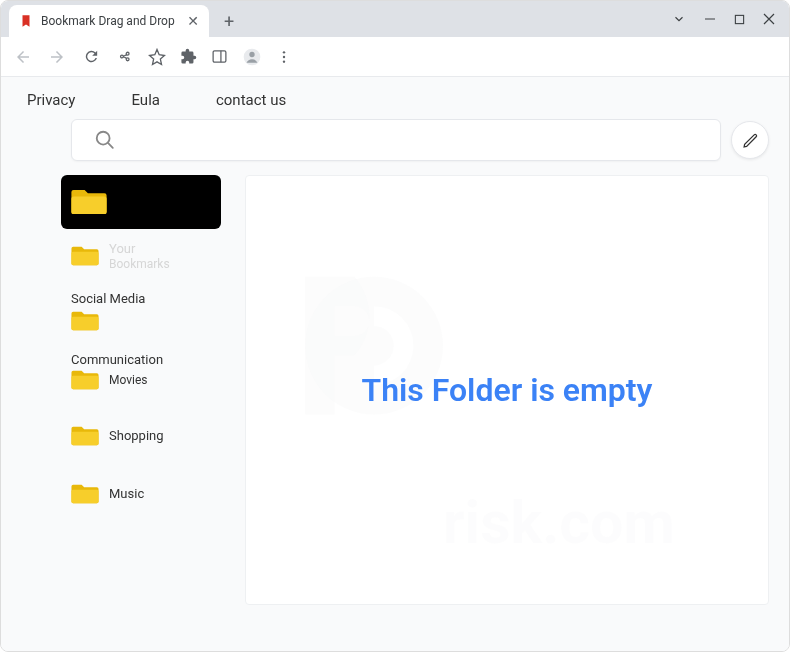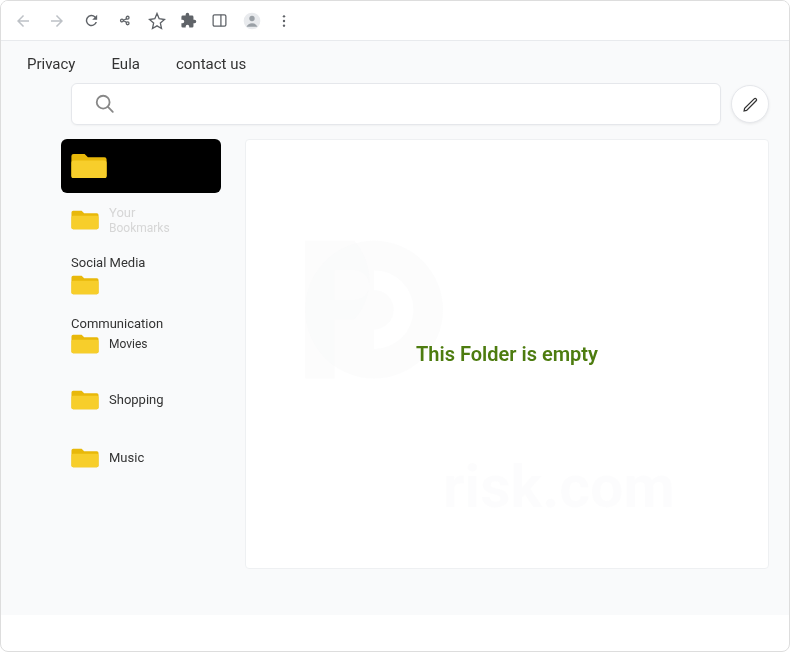--- a/index.html
+++ b/index.html
@@ -17,53 +17,77 @@
 
 .toolbar { height: 40px; background: #fff; border-bottom: 1px solid #e8eaed; display: flex; align-items: center; padding: 0 8px; gap: 6px; }
 .nav-btn { width: 28px; height: 28px; display: flex; align-items: center; justify-content: center; color: #5f6368; border-radius: 50%; }
 .nav-btn.disabled { color: #bdc1c6; }
 .omnibox { flex: 1; height: 30px; background: #f1f3f4; border-radius: 15px; display: flex; align-items: center; padding: 0 12px; gap: 8px; color: #5f6368; font-size: 13px; }
 .omnibox .search-ico { width: 14px; height: 14px; }
 .toolbar-right { display: flex; align-items: center; gap: 14px; padding: 0 6px; color: #5f6368; }
 
 .page { background: #f9fafb; height: calc(100% - 76px); position: relative; }
 
-.top-links { display: flex; gap: 36px; padding: 14px 26px 6px; font-size: 15px; color: #333; }
+.top-links { display: flex; gap: 56px; padding: 14px 26px 6px; font-size: 15px; color: #333; }
 .top-links span { cursor: pointer; }
 
 .search-row { display: flex; align-items: center; padding: 4px 20px 14px 70px; gap: 10px; }
 .search-box { flex: 1; max-width: 660px; height: 42px; background: #fff; border: 1px solid #e5e7eb; border-radius: 6px; display: flex; align-items: center; padding: 0 14px; font-size: 15px; color: #444; box-shadow: 0 1px 2px rgba(0,0,0,0.04); }
 .search-box input { border: none; outline: none; flex: 1; font-size: 15px; color: #444; background: transparent; }
 .search-btn { width: 22px; height: 22px; margin-left: 8px; cursor: pointer; }
 .edit-btn { width: 38px; height: 38px; border-radius: 50%; background: #fff; border: 1px solid #e5e7eb; display: flex; align-items: center; justify-content: center; box-shadow: 0 1px 3px rgba(0,0,0,0.08); cursor: pointer; }
 
 .content { display: flex; gap: 24px; padding: 0 20px 0 60px; }
 .sidebar { width: 160px; }
 .folder-item { display: flex; align-items: center; gap: 10px; padding: 8px 10px; border-radius: 6px; font-size: 13px; color: #333; cursor: pointer; margin-bottom: 4px; position: relative; }
 .folder-item.active { background: #000; color: #fff; height: 54px; }
 .folder-item.active .folder-icon { transform: scale(1.3); margin-left: 4px; }
 .folder-icon { width: 28px; height: 22px; position: relative; flex-shrink: 0; }
 .folder-label-wrap { display: flex; flex-direction: column; line-height: 1.2; }
 .folder-label2 { font-size: 12px; }
 
 .main-panel { flex: 1; max-width: 530px; height: 430px; background: #fff; border: 1px solid #eef0f2; border-radius: 4px; display: flex; align-items: center; justify-content: center; position: relative; overflow: hidden; }
-.empty-text { font-size: 20px; font-weight: 600; color: #4d7c0f; position: relative; z-index: 2; }
+.empty-text { font-size: 32px; font-weight: 600; color: #3b82f6; position: relative; z-index: 2; }
 
 .watermark { position: absolute; inset: 0; pointer-events: none; opacity: 0.08; z-index: 1; }
 .watermark svg { width: 100%; height: 100%; }
 
 
 .folder-svg-back { fill: #e8b80a; }
 .folder-svg-front { fill: #f7ce2b; }
 </style>
 </head>
 <body>
 
 <div class="browser-window">
 
+  <div class="titlebar">
+    <div class="tab">
+      <svg class="tab-favicon" viewBox="0 0 24 24">
+          <path fill="#d93025" d="M6 2h12v20l-6-4-6 4z"></path>
+        </svg>
+      <span class="tab-title">Bookmark Drag and Drop</span>
+      <span class="tab-close">✕</span>
+    </div>
+    <div class="newtab">+</div>
+    <div class="window-controls">
+      <svg width="14" height="14" viewBox="0 0 24 24">
+          <path fill="none" stroke="#3c4043" stroke-width="2" d="M6 9l6 6 6-6"></path>
+        </svg>
+      <svg width="12" height="12" viewBox="0 0 12 12">
+          <path stroke="#3c4043" stroke-width="1.2" d="M1 6h10"></path>
+        </svg>
+      <svg width="11" height="11" viewBox="0 0 12 12">
+          <rect x="1.5" y="1.5" width="9" height="9" fill="none" stroke="#3c4043" stroke-width="1.2"></rect>
+        </svg>
+      <svg width="12" height="12" viewBox="0 0 12 12">
+          <path stroke="#3c4043" stroke-width="1.2" d="M1 1l10 10M11 1L1 11"></path>
+        </svg>
+    </div>
+  </div>
 
   <div class="toolbar">
     <div class="nav-btn disabled">
       <svg width="18" height="18" viewBox="0 0 24 24">
           <path fill="currentColor" d="M20 11H7.8l5.6-5.6L12 4l-8 8 8 8 1.4-1.4L7.8 13H20z"></path>
         </svg>
     </div>
     <div class="nav-btn disabled">
       <svg width="18" height="18" viewBox="0 0 24 24">
           <path fill="currentColor" d="M4 11h12.2l-5.6-5.6L12 4l8 8-8 8-1.4-1.4L16.2 13H4z"></path>

